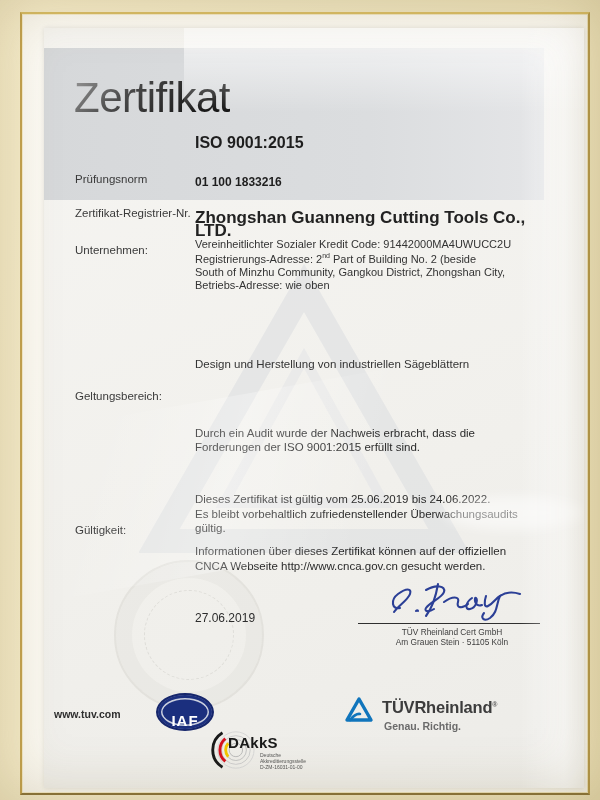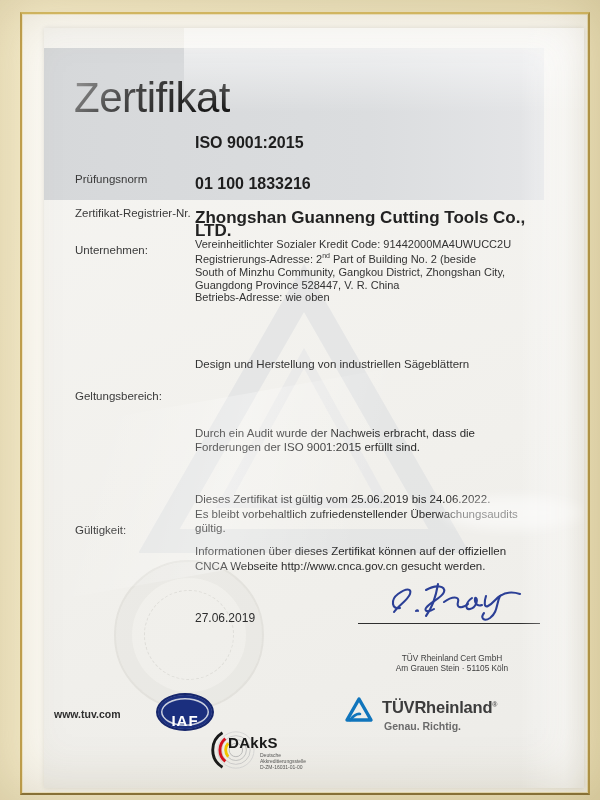--- a/index.html
+++ b/index.html
@@ -22,36 +22,36 @@
   .band{position:absolute;left:0;top:20px;width:500px;height:152px;
     background:linear-gradient(90deg,#d6d8da 0%,#dbdddf 65%,#e4e5e7 100%);}
 
   .title{position:absolute;left:30px;top:46px;font-size:42px;letter-spacing:-.5px;
     background:linear-gradient(135deg,#9a9a9a 0%,#4a4a4a 35%,#141414 80%);
     -webkit-background-clip:text;background-clip:text;color:transparent;}
 
   .lbl{position:absolute;left:31px;font-size:11.5px;color:#3a3a3a;margin-top:32px;}
   .val{position:absolute;left:151px;color:#2a2a2a;}
   .norm-val{top:106px;font-size:16px;font-weight:bold;color:#1e1e1e;}
-  .reg-val{top:147px;font-size:16px;font-weight:bold;color:#1e1e1e;}
+  .reg-val{top:147px;font-size:12px;font-weight:bold;color:#1e1e1e;}
   .block{font-size:11px;line-height:12.8px;color:#333;}
   .company-block{top:184px;width:340px;}
   .company-name{font-size:17px;font-weight:bold;color:#222;}
   sup{font-size:7px;}
   .scope-val{top:330px;width:345px;font-size:11.5px;color:#333;}
   .audit-block{top:399px;width:345px;font-size:11.5px;line-height:13.6px;}
   .validity-block{top:464px;width:360px;font-size:11.5px;line-height:14.6px;}
   .info-block{top:516px;width:360px;font-size:11.5px;line-height:14.6px;}
   .date{top:583px;font-size:12px;color:#2d2d2d;}
 
   .sig-wrap{position:absolute;left:314px;top:550px;width:186px;}
   .sig-svg{position:absolute;left:28px;top:0;width:140px;height:46px;}
   .sig-line{position:absolute;left:0;top:45px;width:182px;border-top:1.6px solid #2f2f2f;}
   .issuer{position:absolute;left:6px;top:49px;width:176px;text-align:center;
-    font-size:8.3px;line-height:10px;color:#3d3d3d;margin-top:26px;}
+    font-size:8.3px;line-height:10px;color:#3d3d3d;}
 
   .website{position:absolute;left:10px;top:680px;font-size:10.5px;font-weight:600;color:#2e2e2e;}
   .iaf{position:absolute;left:112px;top:665px;width:58px;height:38px;border-radius:50%;
     background:#1b2f7e;border:2px solid #16266b;
     box-shadow:inset 0 0 0 3px #1b2f7e,inset 0 0 0 4.5px #c9cede;
     display:flex;align-items:flex-end;justify-content:center;}
   .iaf span{color:#fff;font-weight:bold;font-size:15px;letter-spacing:1px;}
   .dakks{position:absolute;left:166px;top:662px;width:130px;height:56px;margin-top:36px;}
   .dakks-mark{position:absolute;left:0;top:2px;width:46px;height:44px;}
   .dakks-name{position:absolute;left:18px;top:8px;font-size:15px;font-weight:bold;color:#1a1a1a;letter-spacing:.3px;}
@@ -102,21 +102,20 @@
 
       <div class="lbl" style="top:147px">Zertifikat-Registrier-Nr.</div>
       <div class="val reg-val">01 100 1833216</div>
 
       <div class="lbl" style="top:184px">Unternehmen:</div>
       <div class="val block company-block">
         <div class="company-name">Zhongshan Guanneng Cutting Tools Co., LTD.</div>
         <div>Vereinheitlichter Sozialer Kredit Code: 91442000MA4UWUCC2U</div>
         <div><span>Registrierungs-Adresse: 2</span><sup>nd</sup><span> Part of Building No. 2 (beside</span></div>
         <div>South of Minzhu Community, Gangkou District, Zhongshan City,</div>
-        <div>Guangdong Province 528447, V. R. China</div>
         <div>Betriebs-Adresse: wie oben</div>
       </div>
 
       <div class="lbl" style="top:330px">Geltungsbereich:</div>
       <div class="val scope-val">Design und Herstellung von industriellen Sägeblättern</div>
 
       <div class="val audit-block">
         <div>Durch ein Audit wurde der Nachweis erbracht, dass die</div>
         <div>Forderungen der ISO 9001:2015 erfüllt sind.</div>
       </div>

